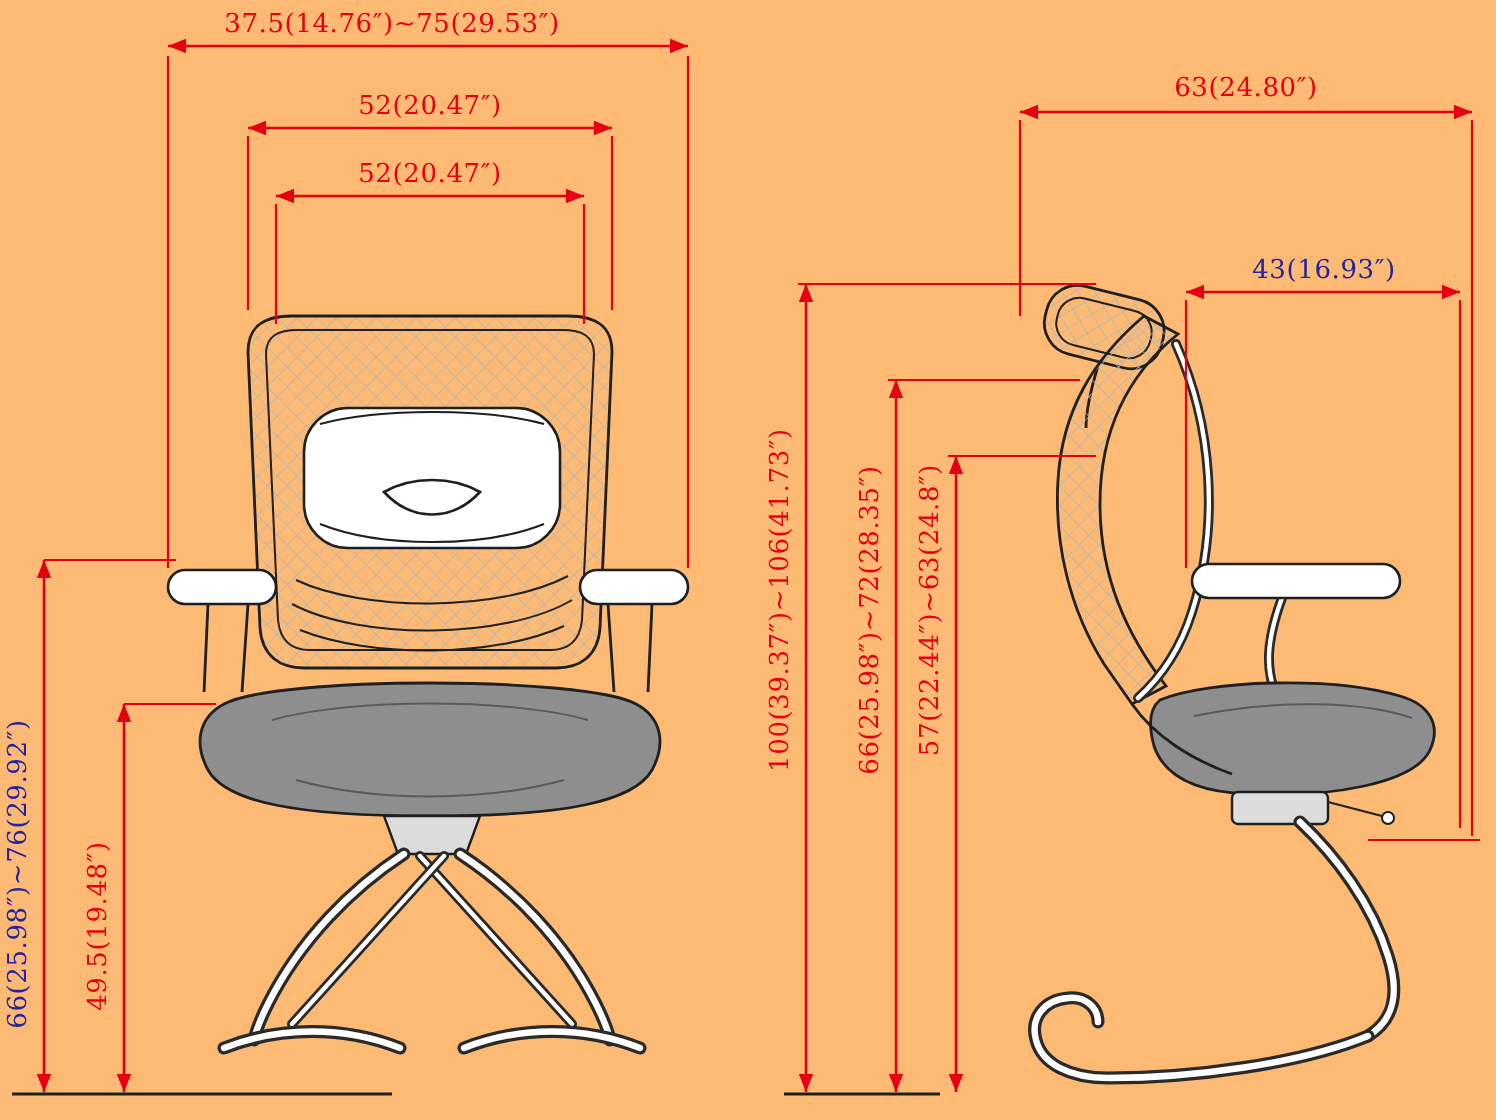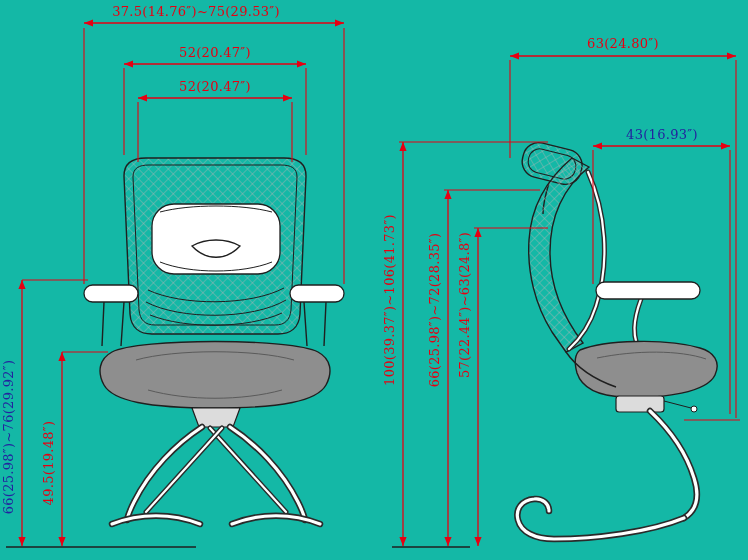--- a/index.html
+++ b/index.html
@@ -1,16 +1,16 @@
 <!DOCTYPE html>
 <html><head>
 <meta charset="utf-8">
 <style>
   html,body{margin:0;padding:0;background:#ffffff;}
-  .canvas{position:relative;width:748px;height:560px;background:#14b8a6;overflow:hidden;
+  .canvas{position:relative;width:748px;height:560px;background:#fdba74;overflow:hidden;
           font-family:"DejaVu Serif", "Liberation Serif", serif;}
   svg{display:block;}
   .dim{stroke:#e60012;stroke-width:1.3;fill:none;}
   .ext{stroke:#e60012;stroke-width:1.1;fill:none;}
   .lbl{font-family:"DejaVu Serif", "Liberation Serif", serif;font-size:13px;fill:#e60012;letter-spacing:.3px;}
   .lblb{fill:#23239f;}
   .ln{stroke:#1f1f1f;stroke-width:1.4;fill:none;}
   .ln2{stroke:#1f1f1f;stroke-width:1;fill:none;}
   .t1{stroke:#2a2a2a;stroke-width:6.5;fill:none;stroke-linecap:round;}
   .t2{stroke:#ffffff;stroke-width:3.2;fill:none;stroke-linecap:round;}

